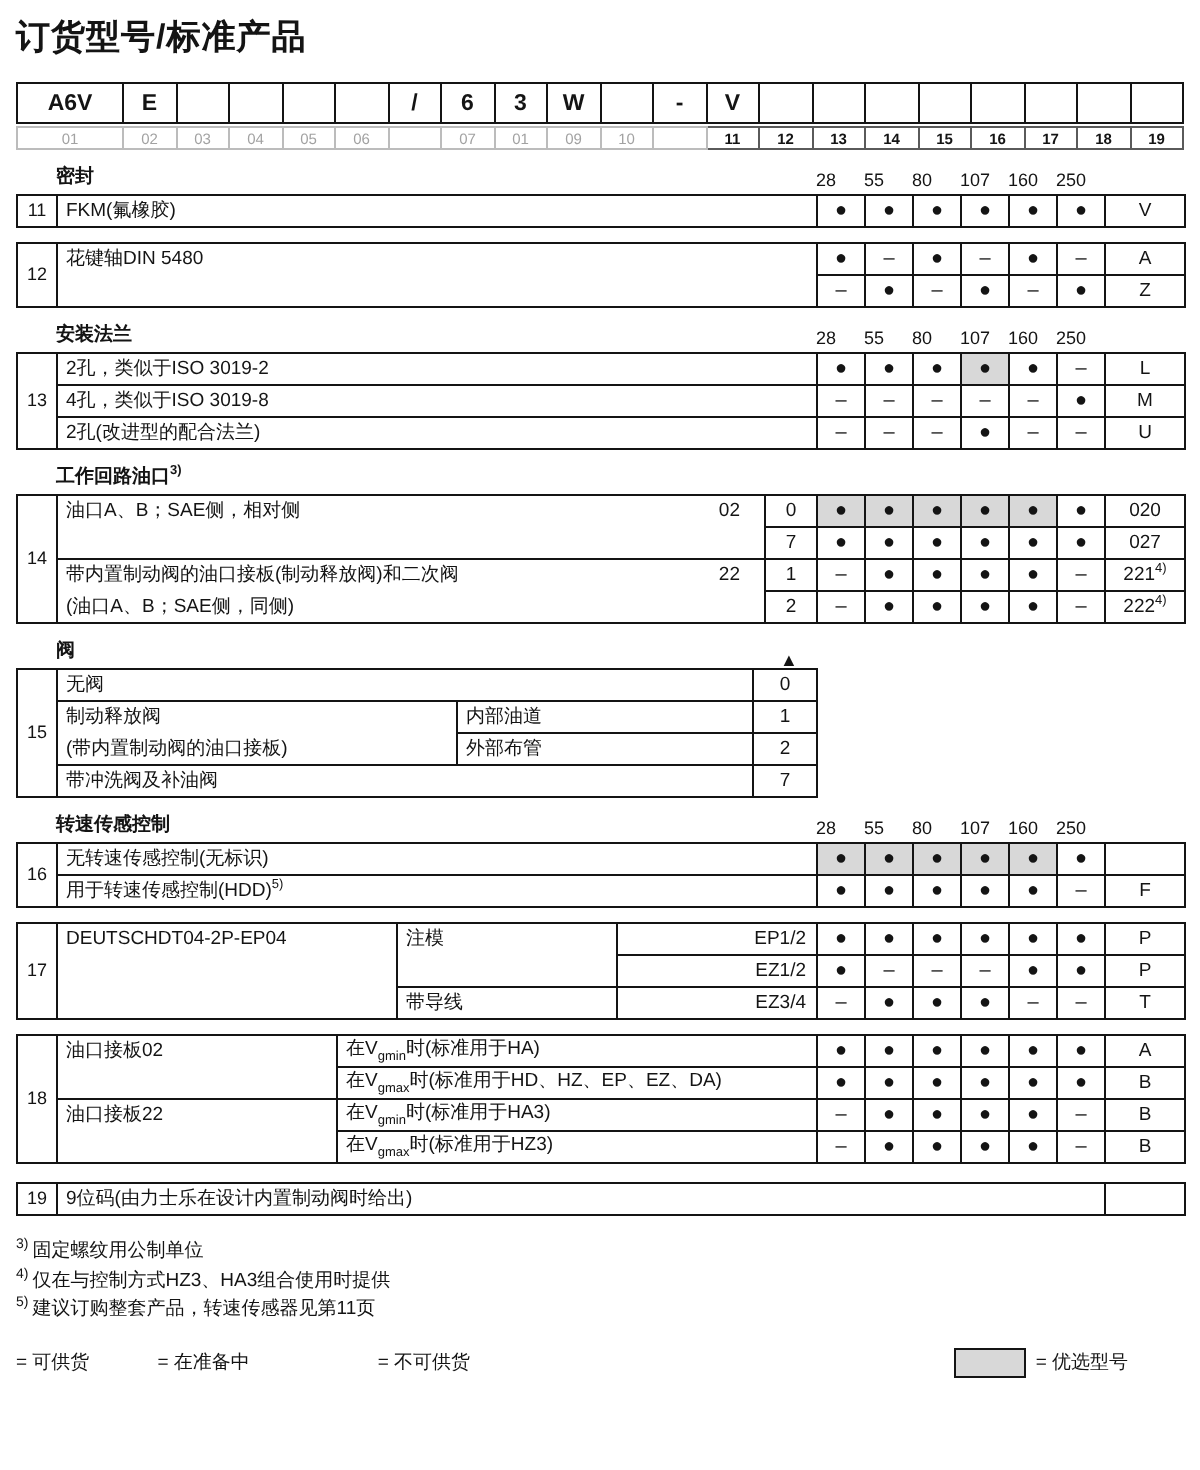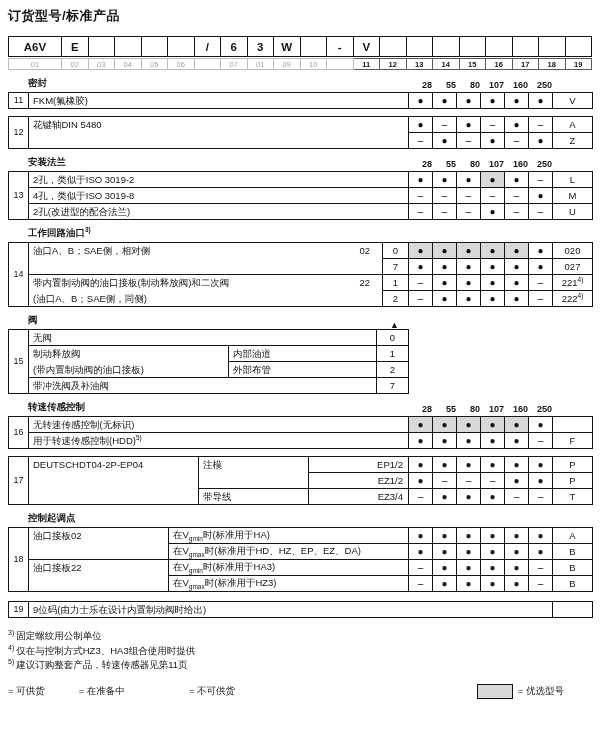--- a/index.html
+++ b/index.html
@@ -1,30 +1,30 @@
 <!DOCTYPE html>
 <html><head>
 <meta charset="utf-8">
 <style>
   *{box-sizing:border-box;margin:0;padding:0}
   html,body{width:600px;height:735px}
   body{background:#fff;color:#141414;font-family:"Liberation Sans","DejaVu Sans",sans-serif;overflow:hidden}
   .page{position:relative;width:600px;height:735px;padding:7px 8px 0}
-  .doc-title{font-size:13px;font-weight:700;margin-bottom:11px;letter-spacing:.5px}
+  .doc-title{font-size:17px;font-weight:700;margin-bottom:11px;letter-spacing:.5px}
   .box-row{display:flex}
   .code-box{flex:0 0 26.5px;height:21px;border:1.5px solid #141414;border-left:none;display:flex;align-items:center;justify-content:center;font-size:11.5px;font-weight:700}
   .box-row .code-box:first-child{flex:0 0 54px;border-left:1.5px solid #141414}
   .pos-row{display:flex;margin-top:1px}
   .pos-cell{flex:0 0 26.5px;height:12px;border:1px solid #bcbcbc;border-left:none;display:flex;align-items:center;justify-content:center;font-size:7.5px;color:#a2a2a2}
   .pos-row .pos-cell:first-child{flex:0 0 54px;border-left:1px solid #bcbcbc}
   .pos-cell.dark{color:#141414;font-weight:700;border-color:#5a5a5a}
   .section{margin-top:7px}
   .sec-head{position:relative;height:14px}
   .sec-title{position:absolute;left:20px;bottom:1px;font-size:9.5px;font-weight:700;white-space:nowrap}
-  .col-num{position:absolute;bottom:1px;width:24px;text-align:right;font-size:9px;font-weight:700}
+  .col-num{position:absolute;bottom:1px;width:24px;text-align:left;font-size:9px;font-weight:400}
   .sup{font-size:6.5px;vertical-align:super}
   .vsub{font-size:6.5px;vertical-align:sub}
   table.spec{border-collapse:collapse;table-layout:fixed;width:584px;border:1.5px solid #141414;margin-top:1px}
   .spec td{border:1px solid #141414;height:16px;font-size:9.5px;line-height:1.2;padding:0 4px;vertical-align:middle;overflow:hidden;white-space:nowrap}
   td.num{text-align:center;padding:0;font-size:9px}
   td.cell{text-align:center;padding:0;font-size:10px}
   td.code{text-align:center;padding:0}
   td.subc{text-align:center;padding:0}
   td.pref{background:#d8d8d8}
   td.vt{vertical-align:top;line-height:15.5px}
@@ -447,23 +447,20 @@
         <td class="cell">●</td>
         <td class="cell">–</td>
         <td class="cell">–</td>
         <td class="code">T</td>
       </tr>
     </tbody>
       </table>
   </div>
 
   <div class="section">
-    <div class="sec-head">
-      <span class="sec-title">控制起调点</span>
-    </div>
     <table class="spec">
       <colgroup>
           <col style="width:20px">
           <col style="width:140px">
           <col style="width:240px">
           <col style="width:24px">
           <col style="width:24px">
           <col style="width:24px">
           <col style="width:24px">
           <col style="width:24px">

